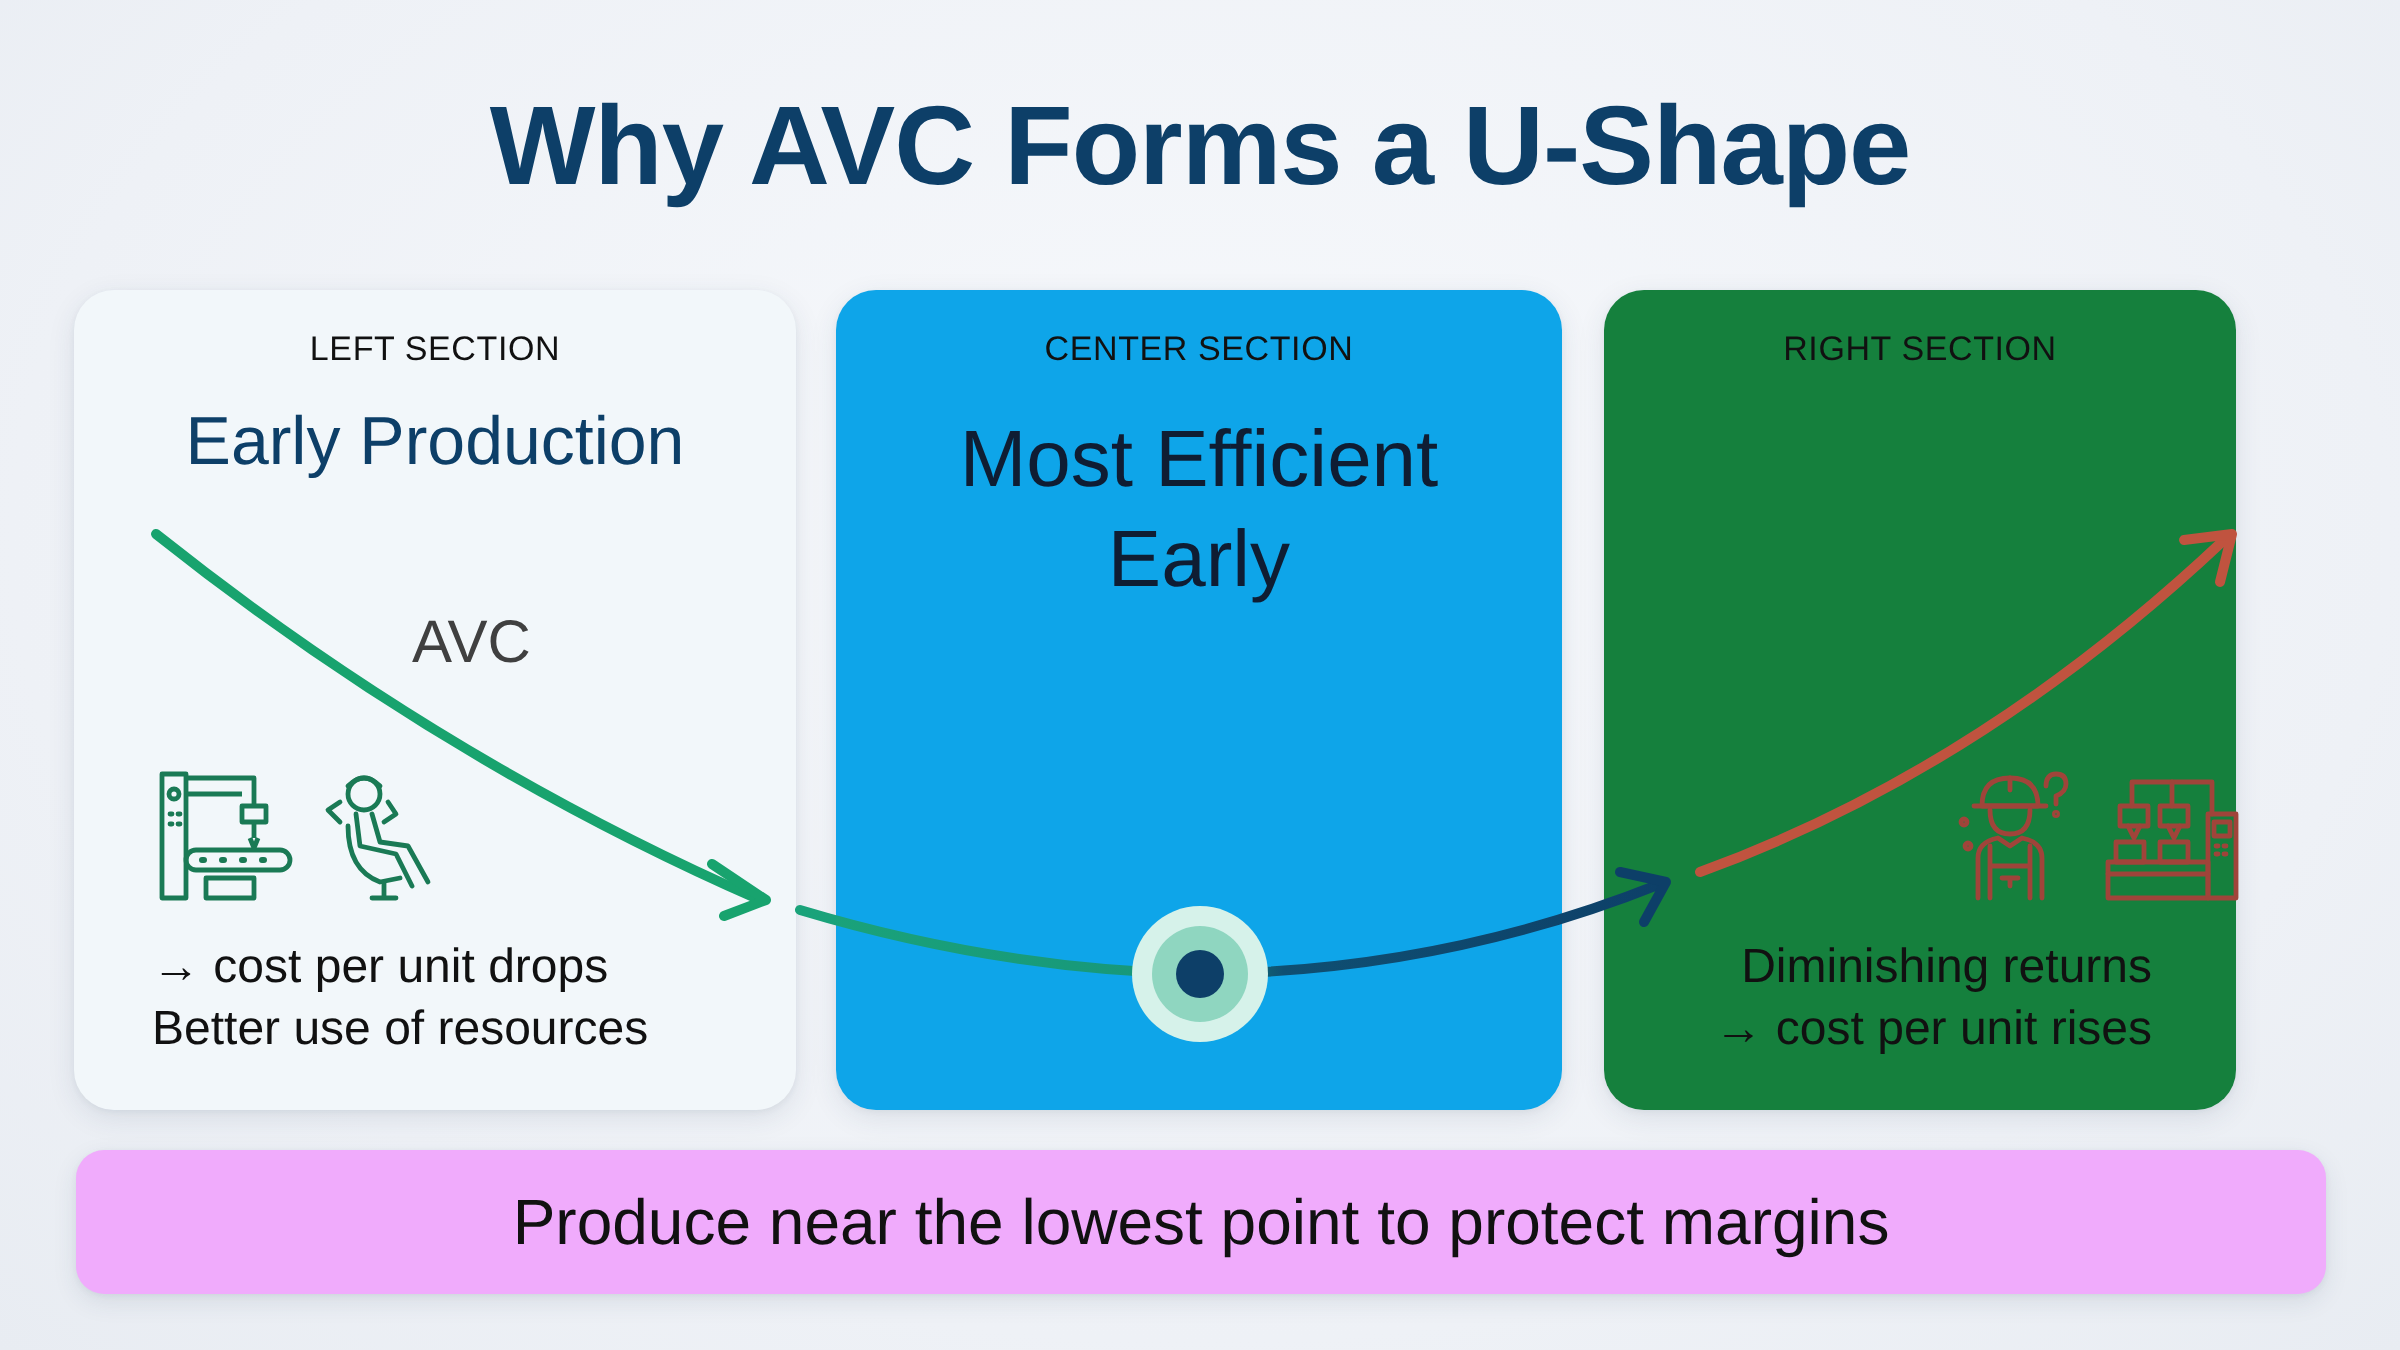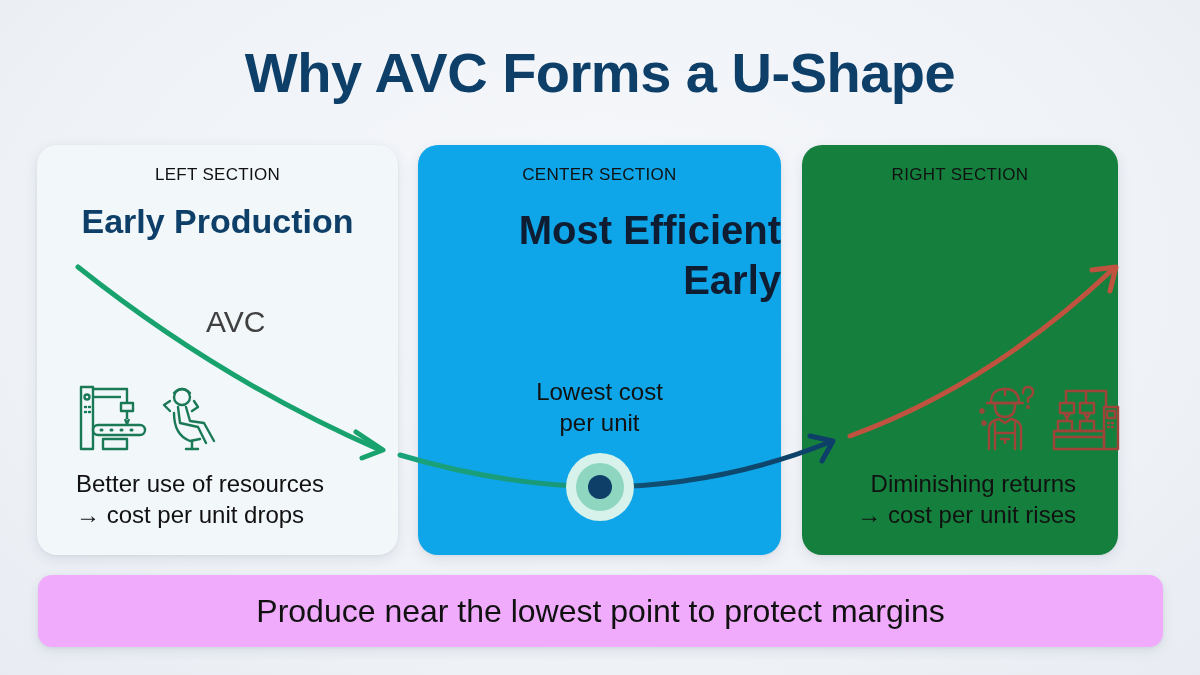--- a/index.html
+++ b/index.html
@@ -17,24 +17,24 @@
     box-shadow: 0 4px 14px rgba(40,60,90,0.10), 0 1px 3px rgba(40,60,90,0.06);
   }
   .card.left { left: 37px; width: 361px; background: #f2f7fa; }
   .card.center { left: 418px; width: 363px; background: #0ea5e9; }
   .card.right { left: 802px; width: 316px; background: #15803d; }
   .sect {
     position: absolute; left: 0; width: 100%; top: 20px; text-align: center;
     font-size: 17px; font-weight: 500; color: #111; letter-spacing: 0.3px;
   }
   .heading {
-    position: absolute; left: 0; width: 100%; text-align: center; font-weight: 700;
+    position: absolute; left: 0; width: 100%; text-align: center; font-weight: 400;
   }
   .card.left .heading { top: 57px; font-size: 34px; color: #0d3f68; }
-  .card.center .heading { top: 60px; font-size: 40px; color: #0f1d33; line-height: 50px; text-align: right; }
+  .card.center .heading { top: 60px; font-size: 40px; color: #0f1d33; line-height: 50px; }
   .desc {
     position: absolute; font-size: 24px; color: #111; line-height: 31px;
   }
   .card.left .desc { left: 39px; top: 323px; }
   .card.right .desc { right: 42px; top: 323px; text-align: right; }
   .card.center .desc { left: 0; width: 100%; top: 231px; text-align: center; }
   .avc-label {
     position: absolute; left: 206px; top: 305px; font-size: 30px; color: #404040;
   }
   .icon { position: absolute; }
@@ -70,34 +70,30 @@
   </svg>
   <svg class="icon" style="left:123px;top:238px" width="70" height="70" viewBox="0 0 70 70" fill="none" stroke="#1a7a55" stroke-width="2.4" stroke-linejoin="round" stroke-linecap="round">
     <circle cx="22" cy="14" r="8"></circle>
     <path d="M14 10 Q22 2 30 10 M10 18 L4 22 L10 28 M34 18 L38 24 L32 28"></path>
     <path d="M18 24 L20 40 L38 44 L46 60"></path>
     <path d="M26 24 L30 38 L44 40 L54 58"></path>
     <path d="M14 30 Q14 52 30 58 L40 56"></path>
     <path d="M32 58 V66 M26 66 H38"></path>
   </svg>
   <div class="desc">
+    <div>→ cost per unit drops</div>
     <div>Better use of resources</div>
-    <div>→ cost per unit drops</div>
   </div>
 </div>
 
 <div class="card center">
   <div class="sect">CENTER SECTION</div>
   <div class="heading">
     <div>Most Efficient</div>
     <div>Early</div>
-  </div>
-  <div class="desc">
-    <div>Lowest cost</div>
-    <div>per unit</div>
   </div>
 </div>
 
 <div class="card right">
   <div class="sect">RIGHT SECTION</div>
   <svg class="icon" style="left:175px;top:238px" width="60" height="70" viewBox="0 0 60 70" fill="none" stroke="#a0443a" stroke-width="2.4" stroke-linejoin="round" stroke-linecap="round">
     <path d="M14 20 Q14 6 28 6 Q42 6 42 20 Z"></path>
     <path d="M10 20 H46"></path>
     <path d="M28 6 V12"></path>
     <path d="M18 22 Q18 34 28 34 Q38 34 38 22"></path>

